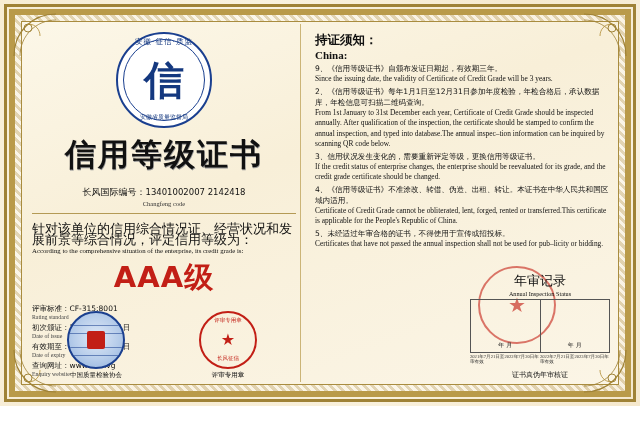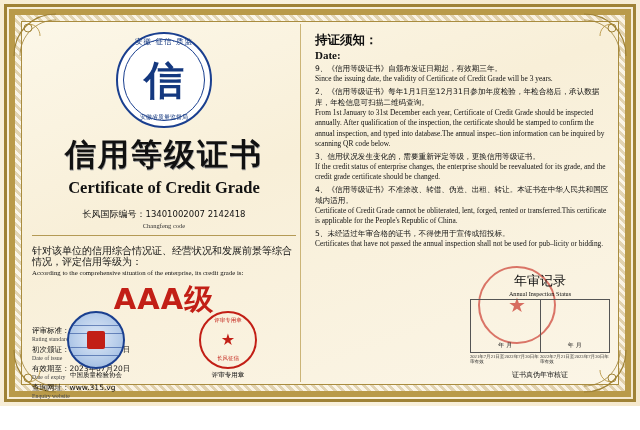--- a/index.html
+++ b/index.html
@@ -153,21 +153,21 @@
   .company {
     text-align: center;
     font-size: 17px;
     font-weight: bold;
     color: #0b2f8a;
     font-family: "DejaVu Sans", sans-serif;
     letter-spacing: 0.5px;
   }
   .desc-cn {
     margin-top: 9px;
-    font-size: 10px;
+    font-size: 13px;
     color: #111;
     line-height: 11px;
     font-family: "DejaVu Sans", sans-serif;
   }
   .desc-en {
     font-size: 6.8px;
     color: #111;
     line-height: 9.5px;
     font-family: "Liberation Serif", serif;
     margin-top: 1px;
@@ -433,21 +433,20 @@
 
       <div class="seal-logo">
         <div class="ring"></div>
         <div class="ring2"></div>
         <div class="arc-top">安徽·征信·质监</div>
         <div class="xin">信</div>
         <div class="arc-bot">安徽省质量监督局</div>
       </div>
 
       <div class="title-cn">信用等级证书</div>
-      <div class="title-en">Certificate of  Credit Grade</div>
 
       <div class="code-row">
         <span class="cn">长风国际编号：</span><span class="val">13401002007 2142418</span>
       </div>
       <div class="code-en">Changfeng code</div>
 
       <div class="divider"></div>
 
 
       <div class="desc-cn">针对该单位的信用综合情况证、经营状况和发展前景等综合情况，评定信用等级为：</div>
@@ -493,21 +492,21 @@
             <div class="star">★</div>
             <div class="b">长风征信</div>
           </div>
           <div class="cap">评审专用章</div>
         </div>
       </div>
     </div>
 
     <div class="right">
       <div class="notes-title-cn">持证须知：</div>
-      <div class="notes-title-en">Date:</div>
+      <div class="notes-title-en">China:</div>
 
       <div class="note-cn">9、《信用等级证书》自颁布发证日期起，有效期三年。</div>
       <div class="note-en">Since the issuing date, the validity of Certificate of Credit Grade will be 3 years.</div>
 
       <div class="note-cn">2、《信用等级证书》每年1月1日至12月31日参加年度检验，年检合格后，承认数据库，年检信息可扫描二维码查询。</div>
       <div class="note-en">From 1st January to 31st December each year, Certificate of  Credit Grade should be inspected annually. After qualification of the inspection, the certificate should be stamped to confirm the annual inspection, and typed into database.The annual inspec–tion information can be inquired by scanning QR code below.</div>
 
       <div class="note-cn">3、信用状况发生变化的，需要重新评定等级，更换信用等级证书。</div>
       <div class="note-en">If the credit status of enterprise changes, the enterprise should be reevaluated for its grade, and the credit grade certificate should be changed.</div>
 

